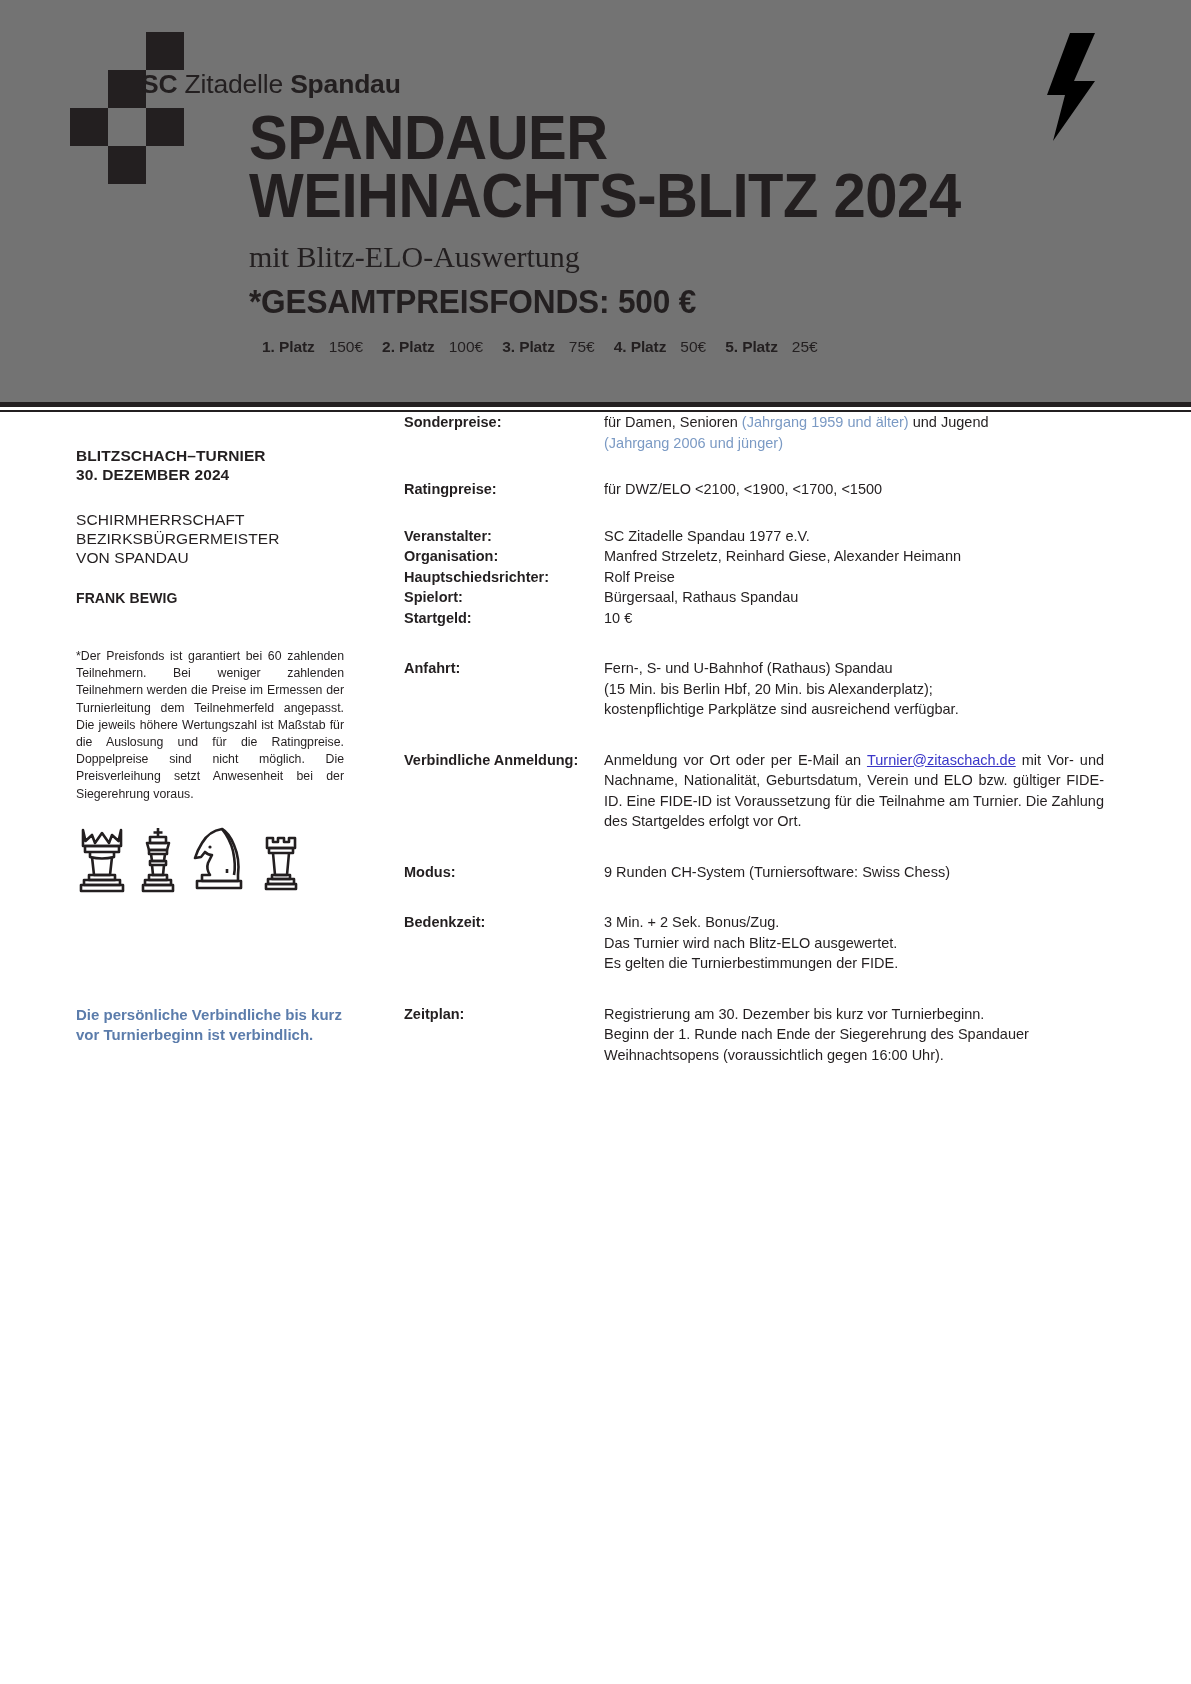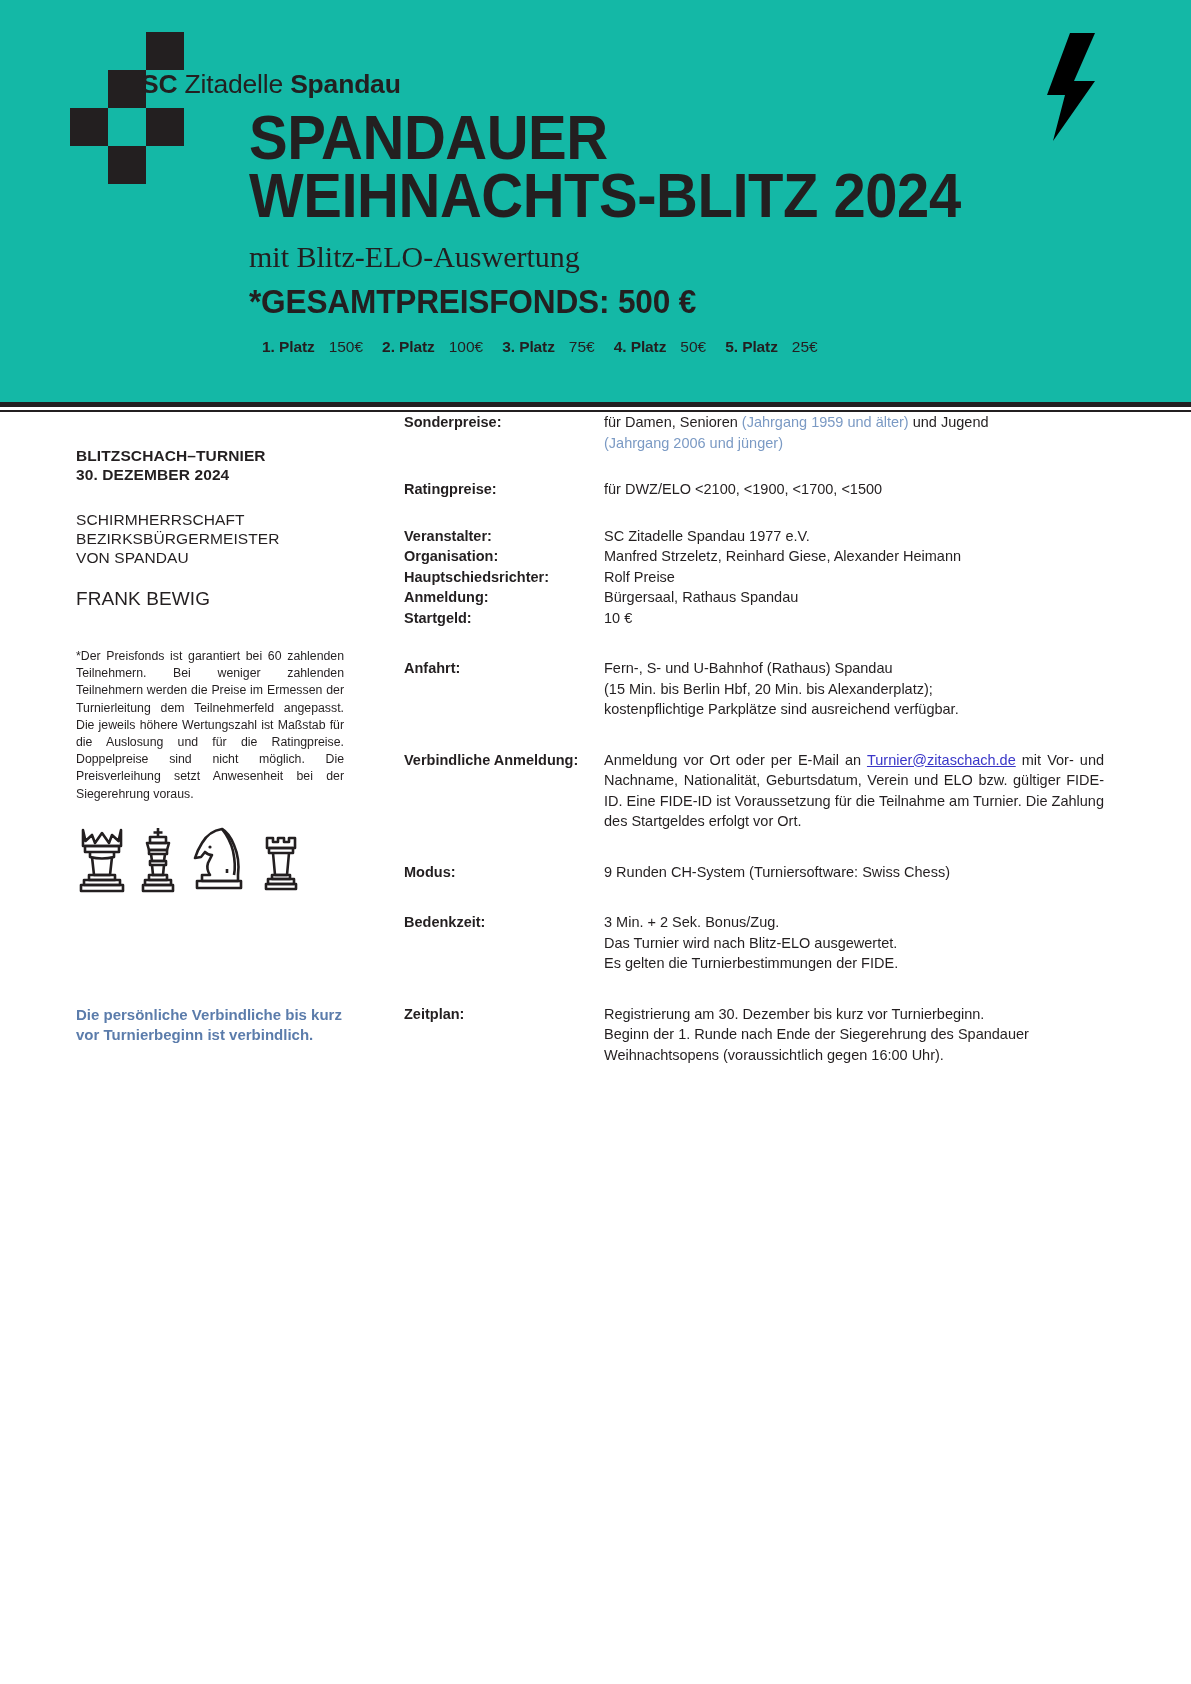--- a/index.html
+++ b/index.html
@@ -15,21 +15,21 @@
     color: #231f20;
     position: relative;
     overflow: hidden;
   }
 
   
   .header {
     position: relative;
     width: 1191px;
     height: 402px;
-    background: #14b8a6;
+    background: #737373;
     box-sizing: border-box;
   }
   .header-rule {
     position: absolute;
     left: 0;
     top: 402px;
     width: 1191px;
     height: 5px;
     background: #231f20;
   }
@@ -163,22 +163,22 @@
   }
   .lc-sub {
     font-size: 15.5px;
     font-weight: normal;
     line-height: 19px;
     letter-spacing: 0.1px;
     margin-top: 26px;
     color: #231f20;
   }
   .lc-name {
-    font-size: 19px;
-    font-weight: normal;
+    font-size: 14px;
+    font-weight: bold;
     line-height: 19px;
     letter-spacing: 0.1px;
     margin-top: 22px;
     color: #231f20;
   }
   .lc-footnote {
     font-size: 12.3px;
     line-height: 17.2px;
     text-align: justify;
     margin-top: 40px;
@@ -384,21 +384,21 @@
     </div>
     <div class="row">
       <div class="row-label">Organisation:</div>
       <div class="row-value">Manfred Strzeletz, Reinhard Giese, Alexander Heimann</div>
     </div>
     <div class="row">
       <div class="row-label">Hauptschiedsrichter:</div>
       <div class="row-value">Rolf Preise</div>
     </div>
     <div class="row">
-      <div class="row-label">Anmeldung:</div>
+      <div class="row-label">Spielort:</div>
       <div class="row-value">Bürgersaal, Rathaus Spandau</div>
     </div>
     <div class="row">
       <div class="row-label">Startgeld:</div>
       <div class="row-value">10 €</div>
     </div>
 
     <div class="sp-30"></div>
 
     <div class="row">

